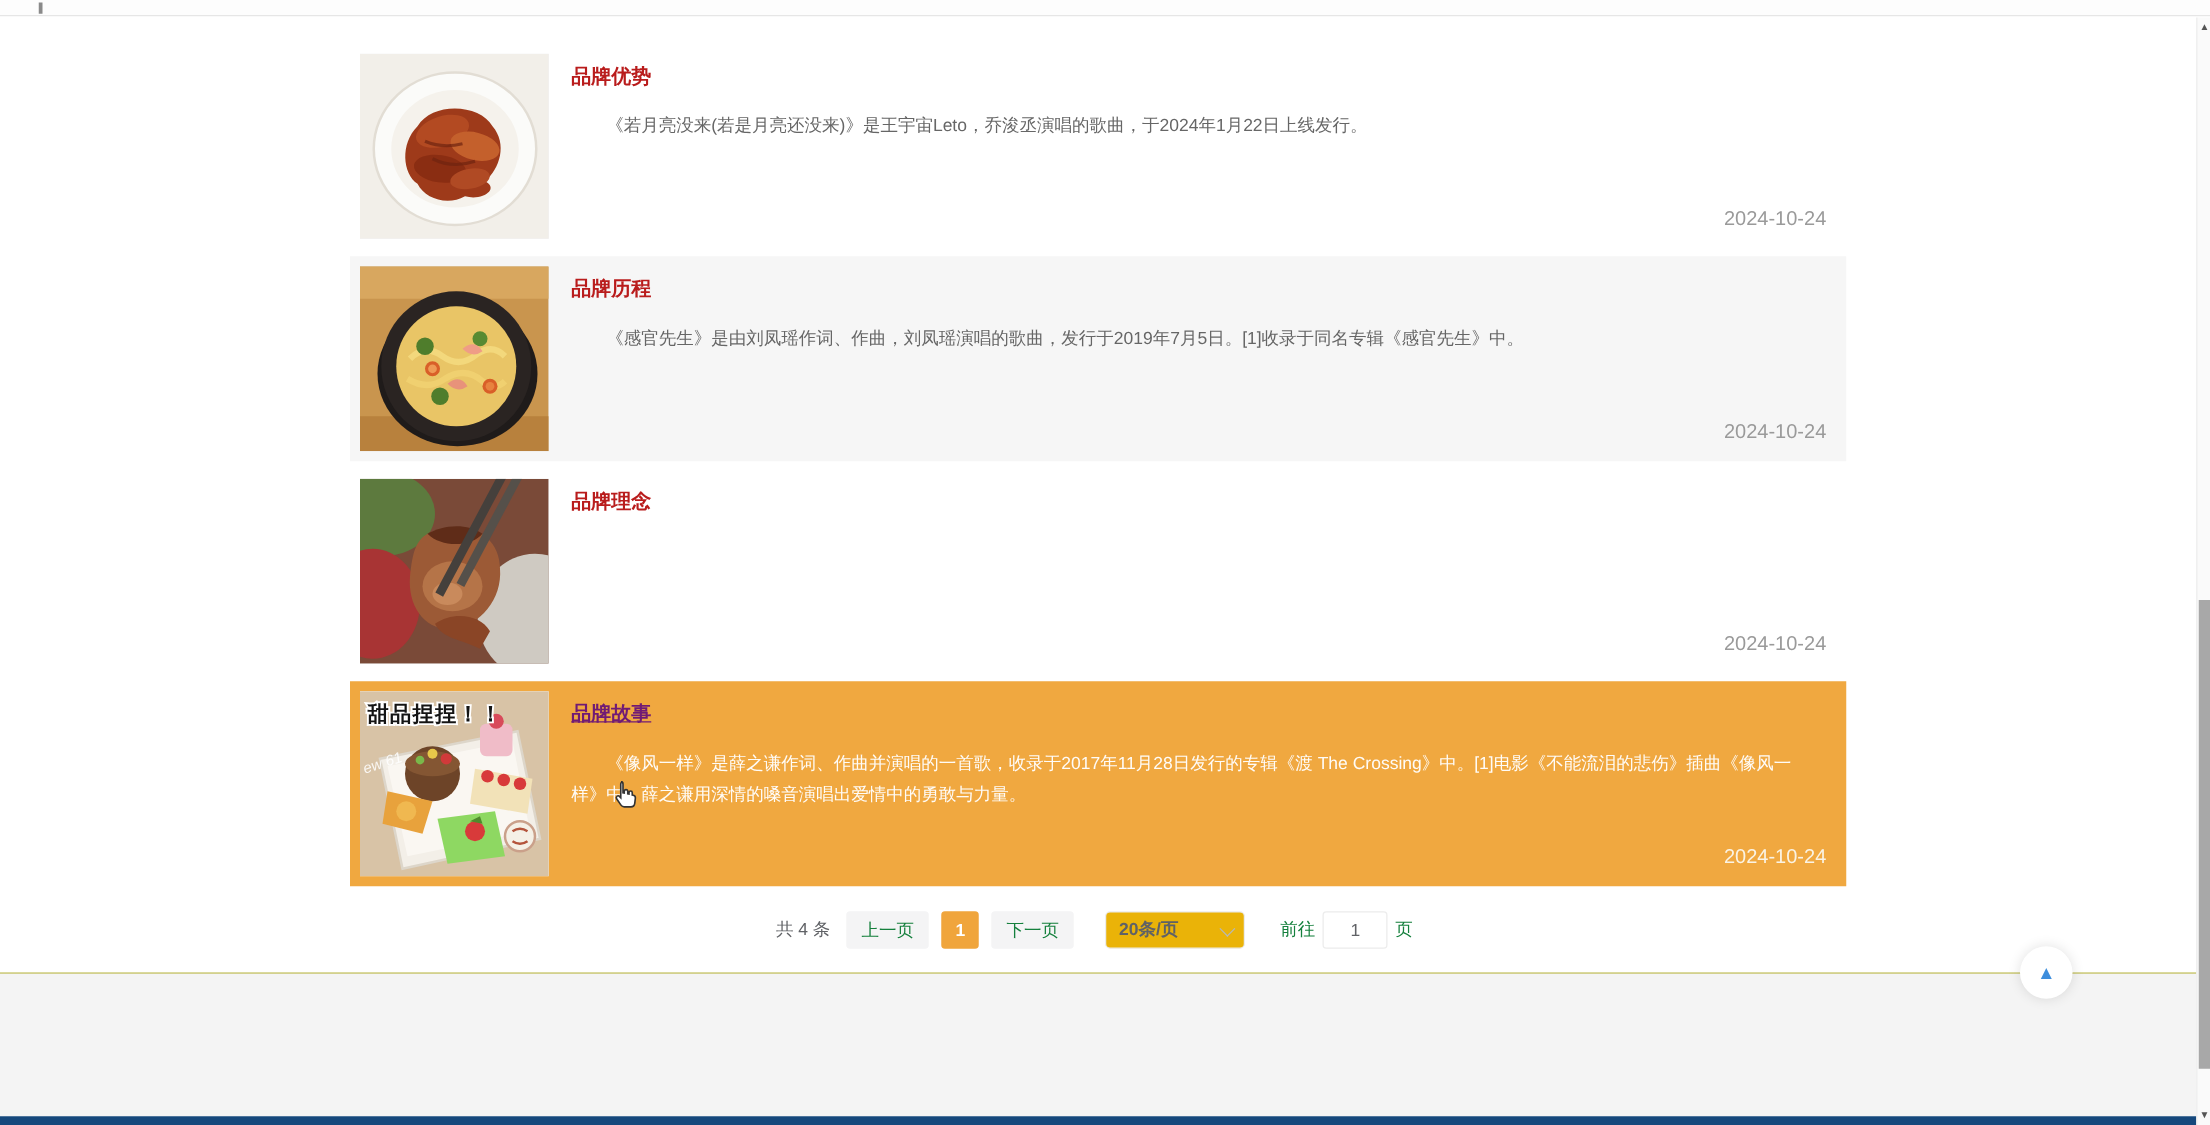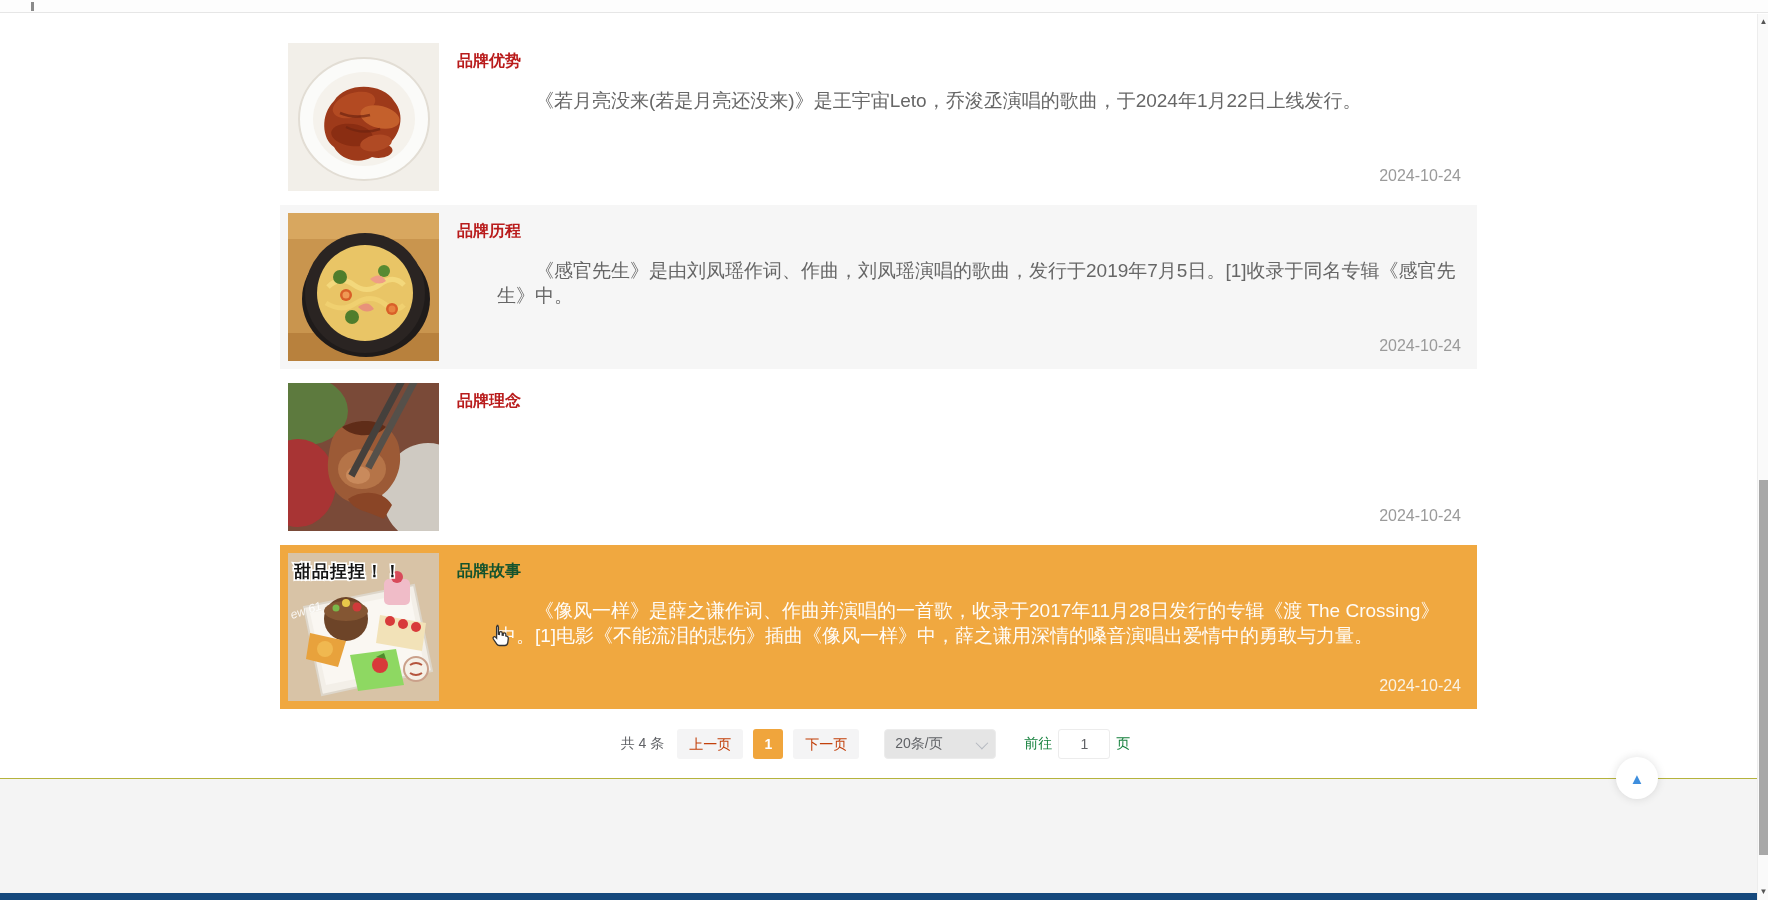--- a/index.html
+++ b/index.html
@@ -15,39 +15,39 @@
   
   .list { position:absolute; left:280px; top:35px; width:1197px; }
   .row { display:flex; padding:8px 16px 8px 8px; margin-bottom:6px; position:relative;
          background:#fff; cursor:pointer; }
   .row.gray { background:#f6f6f6; }
   .row.highlight { background:#f0a840; }
   .thumb { width:151px; height:148px; flex:0 0 151px; overflow:hidden; background:#eee; }
   .thumb svg { display:block; width:151px; height:148px; }
   .row-body { flex:1; margin-left:18px; position:relative; }
   .row-title { font-size:16px; font-weight:600; color:#b91c1c; margin-top:8px; }
-  .row-desc  { font-size:19px; color:#666; line-height:25px; margin-top:16px;
-               text-indent:2em; padding-right:2px;margin-left:40px; }
+  .row-desc  { font-size:14px; color:#666; line-height:25px; margin-top:16px;
+               text-indent:2em; padding-right:2px; }
   .row-date  { position:absolute; right:0; bottom:6px; font-size:16px; color:#9a9a9a; }
-  .row.highlight .row-title { color:#14532d; }
+  .row.highlight .row-title { color:#701a75;text-decoration:underline; }
   .row.highlight .row-desc  { color:rgba(255,255,255,.96); }
   .row.highlight .row-date  { color:#faf3e4; }
 
   
   .pagination { position:absolute; left:280px; top:727px; width:1197px; height:34px;
                 display:flex; align-items:center; justify-content:center;
                 font-size:14px; color:#606266; }
   .pg-total { margin-right:8px; color:#606266; }
   .pg-btn { height:30px; line-height:30px; padding:0 12px; margin:0 5px;
-            background:#f4f4f5; color:#c2410c; border-radius:3px; cursor:not-allowed; }
+            background:#f4f4f5; color:#15803d; border-radius:3px; cursor:not-allowed; }
   .pg-num { min-width:30px; height:30px; line-height:30px; text-align:center; margin:0 5px;
             background:#f0a53c; color:#fff; border-radius:3px; font-weight:700; cursor:pointer; }
   .pg-select { display:flex; align-items:center; justify-content:space-between;
                width:112px; height:30px; margin-left:20px; padding:0 10px;
-               border:1px solid #ececec; border-radius:4px; background:#e5e5e5; cursor:pointer; }
+               border:1px solid #ececec; border-radius:4px; background:#eab308; cursor:pointer;font-weight:bold; }
   .chev { width:9px; height:9px; border-right:1.5px solid #b4b8bf; border-bottom:1.5px solid #b4b8bf;
           transform:rotate(45deg) translateY(-2px); margin-left:6px; }
   .pg-jump { display:flex; align-items:center; margin-left:22px; }
   .pg-jump .lbl { margin:0 6px; color:#15803d; }
   .pg-input { width:52px; height:30px; border:1px solid #ececec; border-radius:3px;
               text-align:center; font-size:14px; color:#606266; background:#fff; outline:none; }
 
   
   .divider { position:absolute; left:0; top:778px; width:1768px; height:1px; background:#b5b33c; }
   .footer  { position:absolute; left:0; top:779px; width:1768px; height:114px; background:#f4f4f4; }

